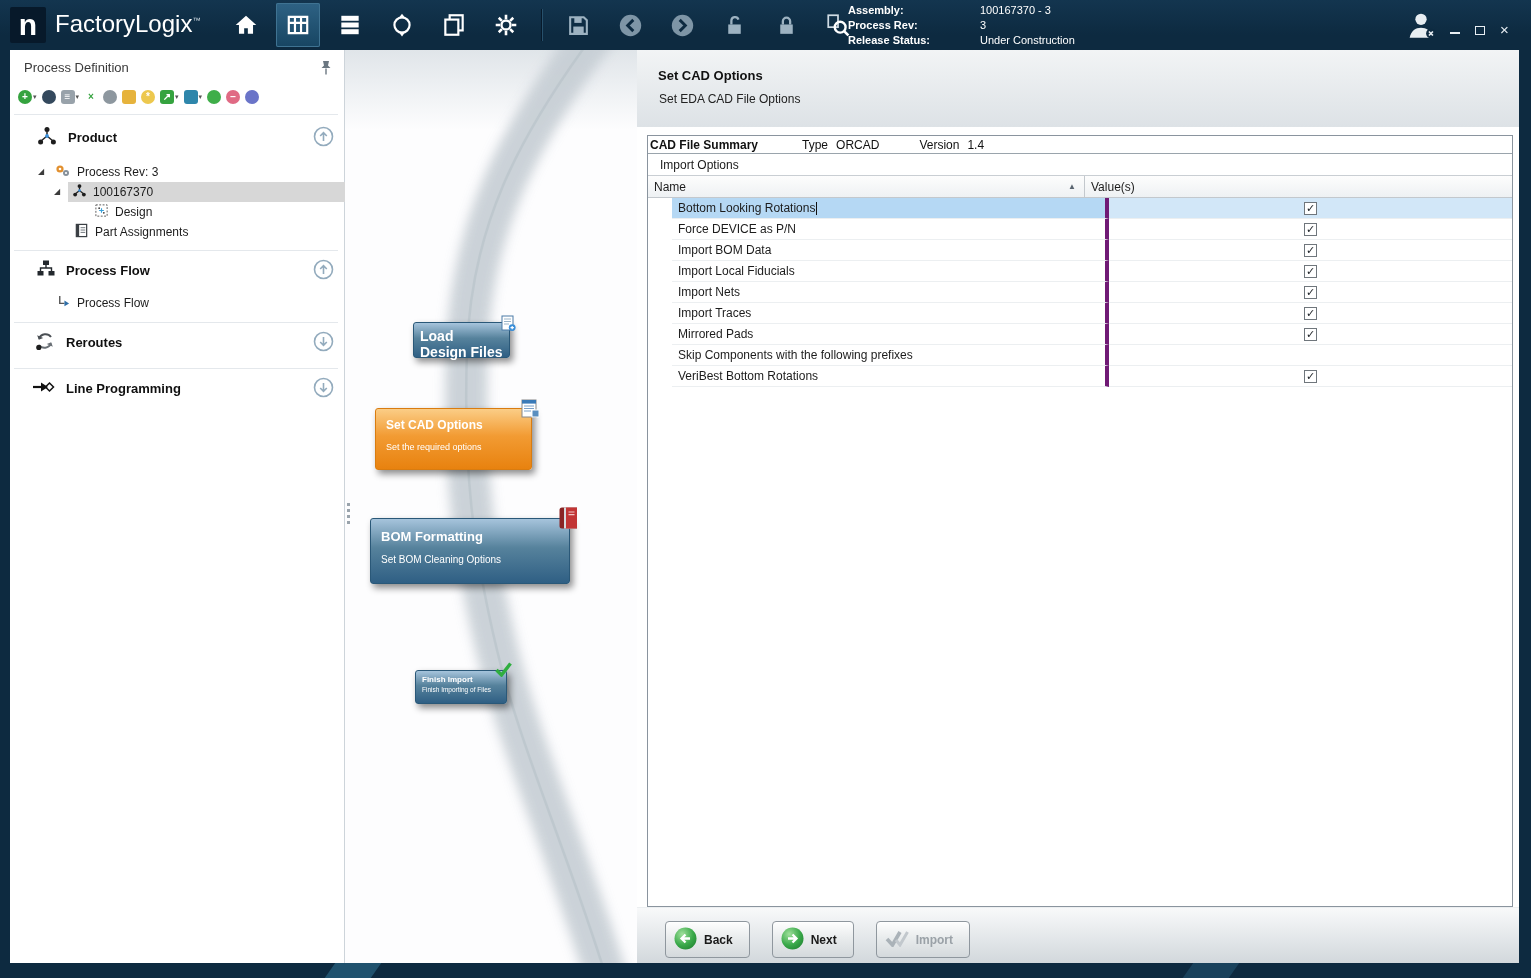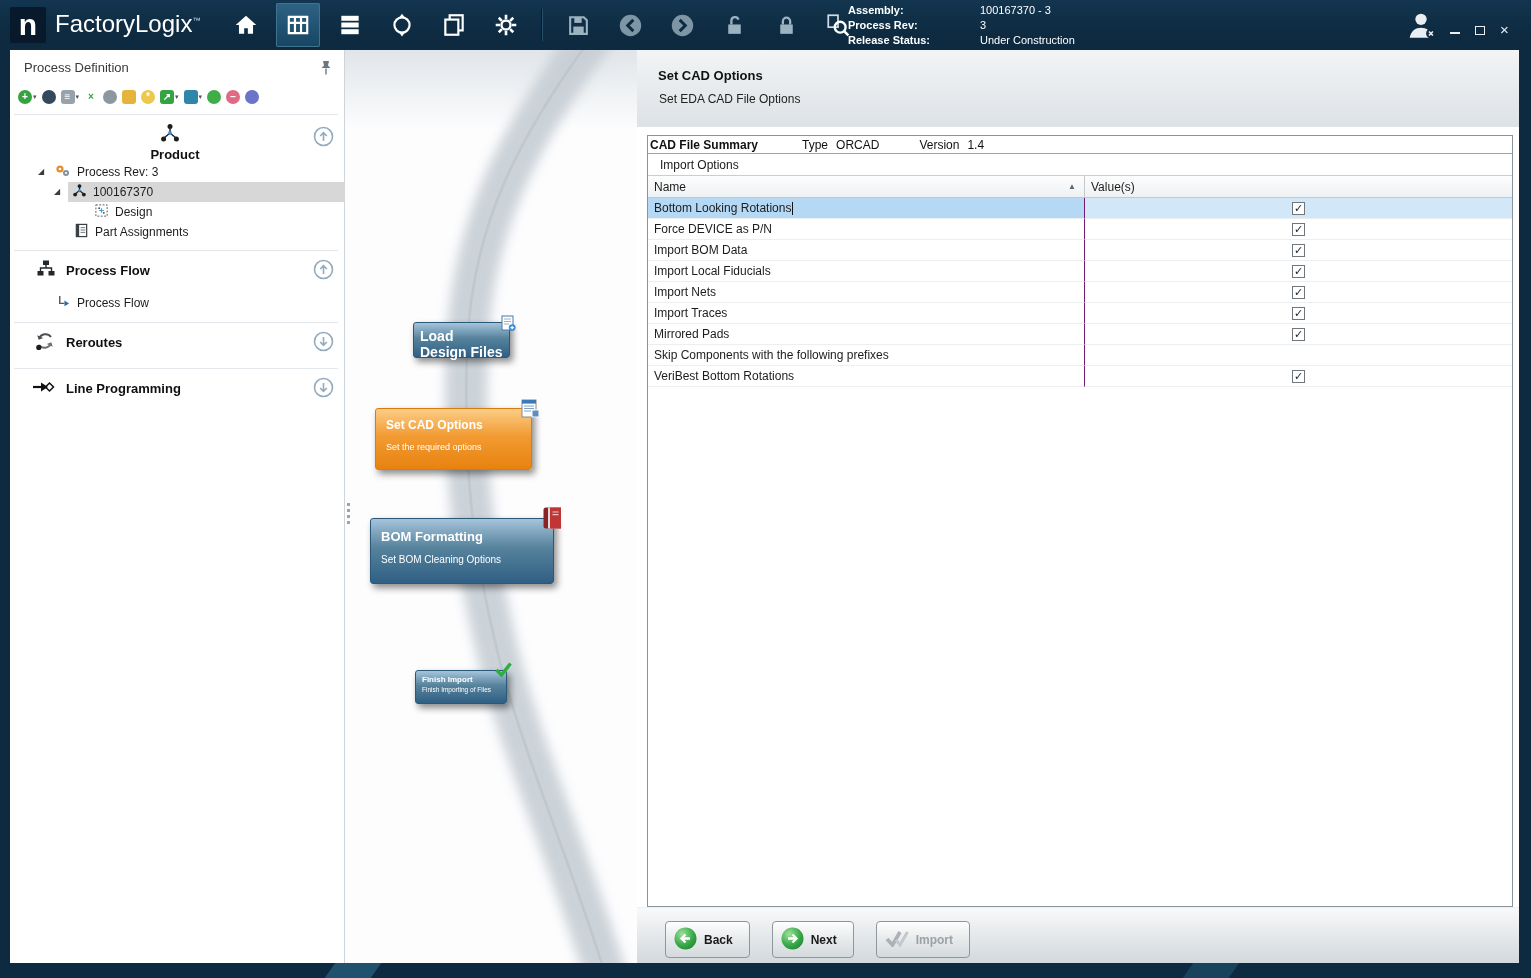--- a/index.html
+++ b/index.html
@@ -63,21 +63,21 @@
   .step { position:absolute; border-radius:3px; box-shadow:3px 4px 7px rgba(0,0,0,0.45); color:#fff; }
   .step .t { font-weight:bold; display:block; }
   .step .s { display:block; }
   .step-blue { background:linear-gradient(180deg,#a6c4dc 0%, #56829c 45%, #2f5f84 100%); border:1px solid #2a5878; }
   .step-orange { background:linear-gradient(180deg,#fbcd86 0%, #f29b33 45%, #e8820f 100%); border:1px solid #d97c10; }
   .step1 { left:68px; top:272px; width:97px; height:36px; padding:5px 6px; }
   .step1 .t { font-size:14px; }
   .step2 { left:30px; top:358px; width:157px; height:62px; padding:9px 10px; }
   .step2 .t { font-size:12px; }
   .step2 .s { font-size:9px; margin-top:10px; }
-  .step3 { left:25px; top:468px; width:184px; height:66px; padding:10px 10px; }
+  .step3 { left:25px; top:468px; width:200px; height:66px; padding:10px 10px; }
   .step3 .t { font-size:13px; }
   .step3 .s { font-size:10px; margin-top:10px; }
   .step4 { left:70px; top:620px; width:92px; height:34px; padding:4px 6px; }
   .step4 .t { font-size:8px; }
   .step4 .s { font-size:6.5px; margin-top:2px; }
   .step .corner-icon { position:absolute; }
 
   
   .main-panel { position:absolute; left:627px; top:0; width:882px; height:913px; background:#fff; }
   .main-header { position:absolute; left:0; top:0; width:882px; height:77px;
@@ -93,21 +93,21 @@
   .summary-row .ml40 { margin-left:40px; }
   .section-row { height:22px; line-height:22px; padding-left:12px; font-size:12px; color:#1a1a1a; border-bottom:1px solid #c9ced3; }
 
   .thead { height:22px; display:flex; border-bottom:1px solid #c3c8cd; background:linear-gradient(180deg,#fdfdfd,#eef1f3); font-size:12px; color:#1c1c1c; }
   .thead .hname { width:437px; border-right:1px solid #c3c8cd; display:flex; align-items:center; padding-left:6px; }
   .thead .hname .sort { margin-left:auto; margin-right:8px; font-size:8px; color:#5a6570; }
   .thead .hval { flex:1; display:flex; align-items:center; padding-left:6px; }
 
   .trow { height:21px; display:flex; font-size:12px; color:#1c1c1c; }
   .trow .tcell { border-bottom:1px solid #ecEFF1; }
-  .trow .name { width:437px; border-right:1px solid #701a75; display:flex; align-items:center; padding-left:6px; }
+  .trow .name { width:437px; border-right:4px solid #701a75; display:flex; align-items:center; padding-left:6px;margin-left:24px; }
   .trow .value { flex:1; display:flex; align-items:center; justify-content:center; }
   .trow.selected .name { background:#b5d8f4; }
   .trow.selected .value { background:#d2e7f8; }
   .caret-bar { display:inline-block; width:1px; height:13px; background:#111; margin-left:1px; }
   .checkbox { width:13px; height:13px; border:1px solid #6f767c; background:#fff; display:flex; align-items:center;
     justify-content:center; font-size:11px; line-height:11px; color:#20252a; }
 
   .button-bar { position:absolute; left:0; top:857px; width:882px; height:56px;
     background:linear-gradient(180deg,#f8f9fa 0%, #d2d8dc 100%); border-top:1px solid #eceff1; }
   .btn-row { position:absolute; left:28px; top:13px; display:flex; gap:22px; }
@@ -296,21 +296,21 @@
         </span>
         <span class="mini-icon">
           <span class="mini-blob" style="background: rgb(224, 106, 132); border-radius: 50%;">−</span>
         </span>
         <span class="mini-icon">
           <span class="mini-blob" style="background: rgb(106, 116, 200); border-radius: 50%;"></span>
         </span>
       </div>
     <div class="lp-divider" style="top:64px"></div>
 
-    <div class="lp-section" style="left:26px; top:72px; right:40px;flex-direction:column;">
+    <div class="lp-section" style="left:26px; top:72px; right:40px;">
       <span>
         <svg width="22" height="22" viewBox="0 0 22 22">
             <g fill="none" stroke="#222" stroke-width="1.5">
               <path d="M11 6.5v4.5M11 11l-5.4 4.5M11 11l5.4 4.5"></path>
             </g>
             <circle cx="11" cy="4.5" r="2.5" fill="#1d1d1d"></circle>
             <circle cx="4.6" cy="17" r="2.5" fill="#1d1d1d"></circle>
             <circle cx="17.4" cy="17" r="2.5" fill="#1d1d1d"></circle>
             <circle cx="11" cy="11" r="1.9" fill="#3a8fd9"></circle>
           </svg>

